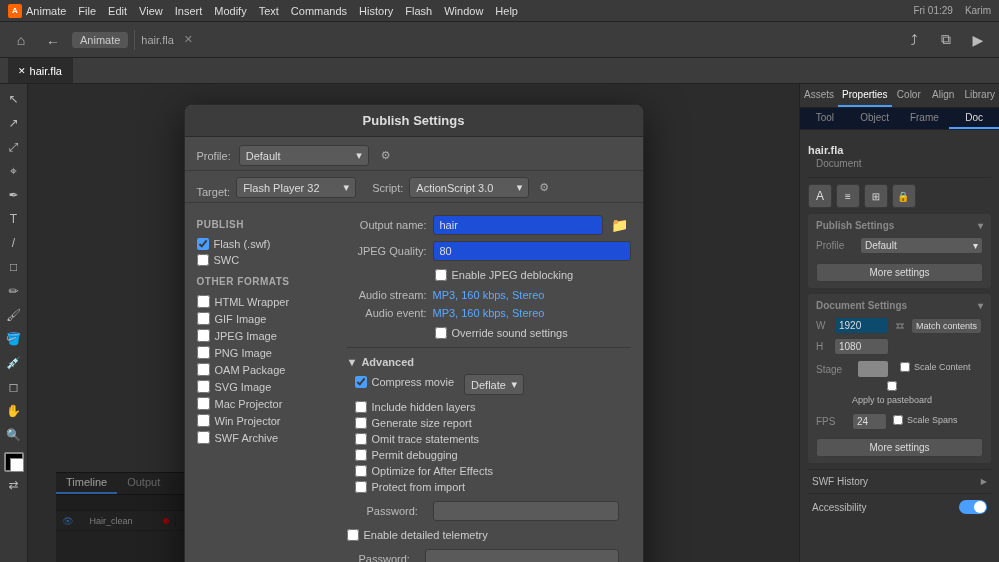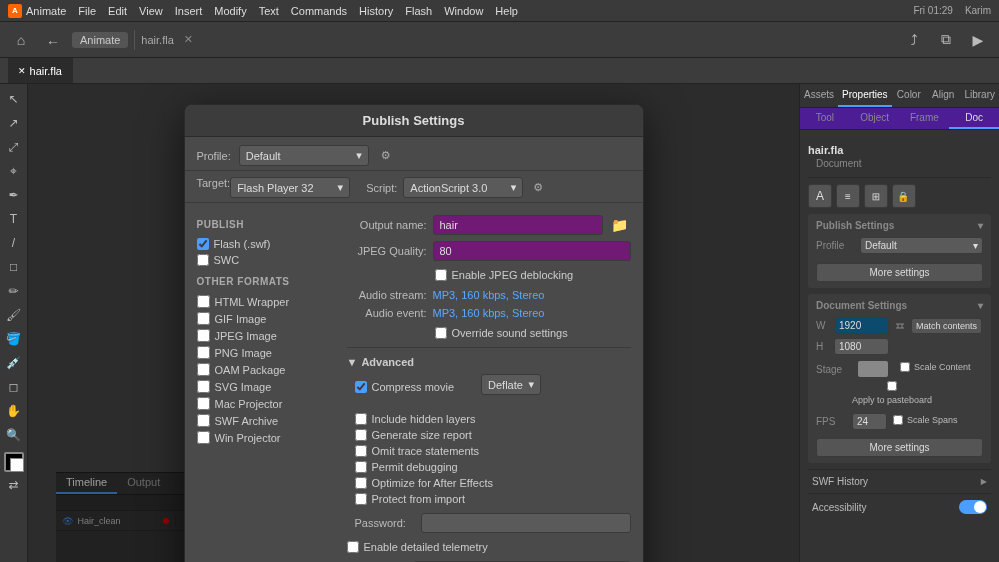--- a/index.html
+++ b/index.html
@@ -214,21 +214,21 @@
     }
 
     .field-row {
       display: flex;
       align-items: center;
       gap: 6px;
       margin-bottom: 6px;
     }
     .field-row label { font-size: 11px; color: #bbb; min-width: 80px; text-align: right; flex-shrink: 0; }
     .field-input {
-      background: #701a75;
+      background: #1d4ed8;
       border: 1px solid #3a3a3a;
       color: #ddd;
       padding: 3px 6px;
       border-radius: 3px;
       font-size: 11px;
       flex: 1;
     }
 
     .browse-btn {
       background: transparent;
@@ -252,32 +252,32 @@
       margin-bottom: 6px;
       font-weight: 600;
     }
 
     .advanced-content {
       padding-left: 8px;
     }
 
     .compress-row {
       display: flex;
-      align-items: flex-end;
-      gap: 23px;
-      margin-bottom: 16px;
+      align-items: flex-start;
+      gap: 6px;
+      margin-bottom: 4px;
     }
 
     .audio-link { color: #5ba8ff; font-size: 11px; }
 
     .password-row {
       display: flex;
       align-items: center;
       gap: 6px;
-      margin: 6px 0;
+      margin: 6px 12px;
     }
     .password-row label { font-size: 11px; color: #bbb; min-width: 60px; }
     .password-input {
       background: #5a5a5a;
       border: 1px solid #3a3a3a;
       color: #ddd;
       padding: 3px 6px;
       border-radius: 3px;
       font-size: 11px;
       flex: 1;
@@ -521,21 +521,21 @@
             <span style="position:absolute;left:280px;">10</span>
             <span style="position:absolute;left:340px;">15</span>
             <span style="position:absolute;left:400px;">20</span>
             <span style="position:absolute;right:80px;">720</span>
           </div>
         </div>
 
         <div class="timeline-layer">
           <div class="layer-name">
             <span style="color:#4a9eff;font-size:9px;">👁</span>
-            <span style="font-size:9px;color:#ccc;">Hair_clean</span>
+            <span style="font-size:9px;color:#ccc;margin-left:12px;">Hair_clean</span>
             <span style="width:6px;height:6px;background:red;border-radius:50%;margin-left:auto;"></span>
           </div>
           <div class="layer-controls">
             <button class="tool-btn" style="font-size:9px;">+</button>
             <button class="tool-btn" style="font-size:9px;">-</button>
           </div>
           <div class="layer-frames">
             <div class="frame-bar" style="left:2px;width:80px;"></div>
           </div>
         </div>
@@ -553,21 +553,21 @@
           <div class="select-box" style="min-width:130px;">
             <span>Default</span>
             <span>▾</span>
           </div>
           <button class="icon-btn-small">⚙</button>
           <span style="flex:1;"></span>
 
         </div>
 
         <div style="display:flex;gap:16px;padding:6px 12px 4px;border-bottom:1px solid #3a3a3a;">
-          <div style="display:flex;align-items:flex-start;gap:0;">
+          <div style="display:flex;align-items:flex-end;gap:6px;">
             <label style="font-size:11px;color:#bbb;">Target:</label>
             <div class="select-box">
               <span>Flash Player 32</span>
               <span>▾</span>
             </div>
           </div>
           <div style="display:flex;align-items:center;gap:6px;">
             <label style="font-size:11px;color:#bbb;">Script:</label>
             <div class="select-box">
               <span>ActionScript 3.0</span>
@@ -614,25 +614,25 @@
             <label class="other-formats-item">
               <input type="checkbox" style="">
               <span>SVG Image</span>
             </label>
             <label class="other-formats-item">
               <input type="checkbox" style="">
               <span>Mac Projector</span>
             </label>
             <label class="other-formats-item">
               <input type="checkbox" style="">
+              <span>Win Projector</span>
+            </label>
+            <label class="other-formats-item">
+              <input type="checkbox" style="">
               <span>SWF Archive</span>
-            </label>
-            <label class="other-formats-item">
-              <input type="checkbox" style="">
-              <span>Win Projector</span>
             </label>
           </div>
 
           <div class="modal-right">
 
             <div class="field-row">
               <label>Output name:</label>
               <input class="field-input" type="text" value="hair" style="">
               <button class="browse-btn">📁</button>
             </div>
@@ -737,21 +737,21 @@
 
   <div class="right-panel">
     <div class="rpanel-tabs">
       <div class="rpanel-tab">Assets</div>
       <div class="rpanel-tab active">Properties</div>
       <div class="rpanel-tab">Color</div>
       <div class="rpanel-tab">Align</div>
       <div class="rpanel-tab">Library</div>
     </div>
 
-    <div style="display:flex;border-bottom:1px solid #222;background:#4c1d95;">
+    <div style="display:flex;border-bottom:1px solid #222;background:#0f172a;">
       <div style="flex:1;padding:4px;text-align:center;font-size:10px;color:#888;cursor:pointer;">Tool</div>
       <div style="flex:1;padding:4px;text-align:center;font-size:10px;color:#888;cursor:pointer;">Object</div>
       <div style="flex:1;padding:4px;text-align:center;font-size:10px;color:#888;cursor:pointer;">Frame</div>
       <div style="flex:1;padding:4px;text-align:center;font-size:10px;color:#ddd;cursor:pointer;border-bottom:2px solid #4a9eff;">Doc</div>
     </div>
 
     <div class="rpanel-section">
       <div class="doc-name" style="padding:6px 0 2px;font-size:11px;font-weight:600;color:#ddd;">hair.fla</div>
       <div class="doc-type" style="font-size:10px;color:#888;padding-bottom:8px;border-bottom:1px solid #2a2a2a;">Document</div>
 

